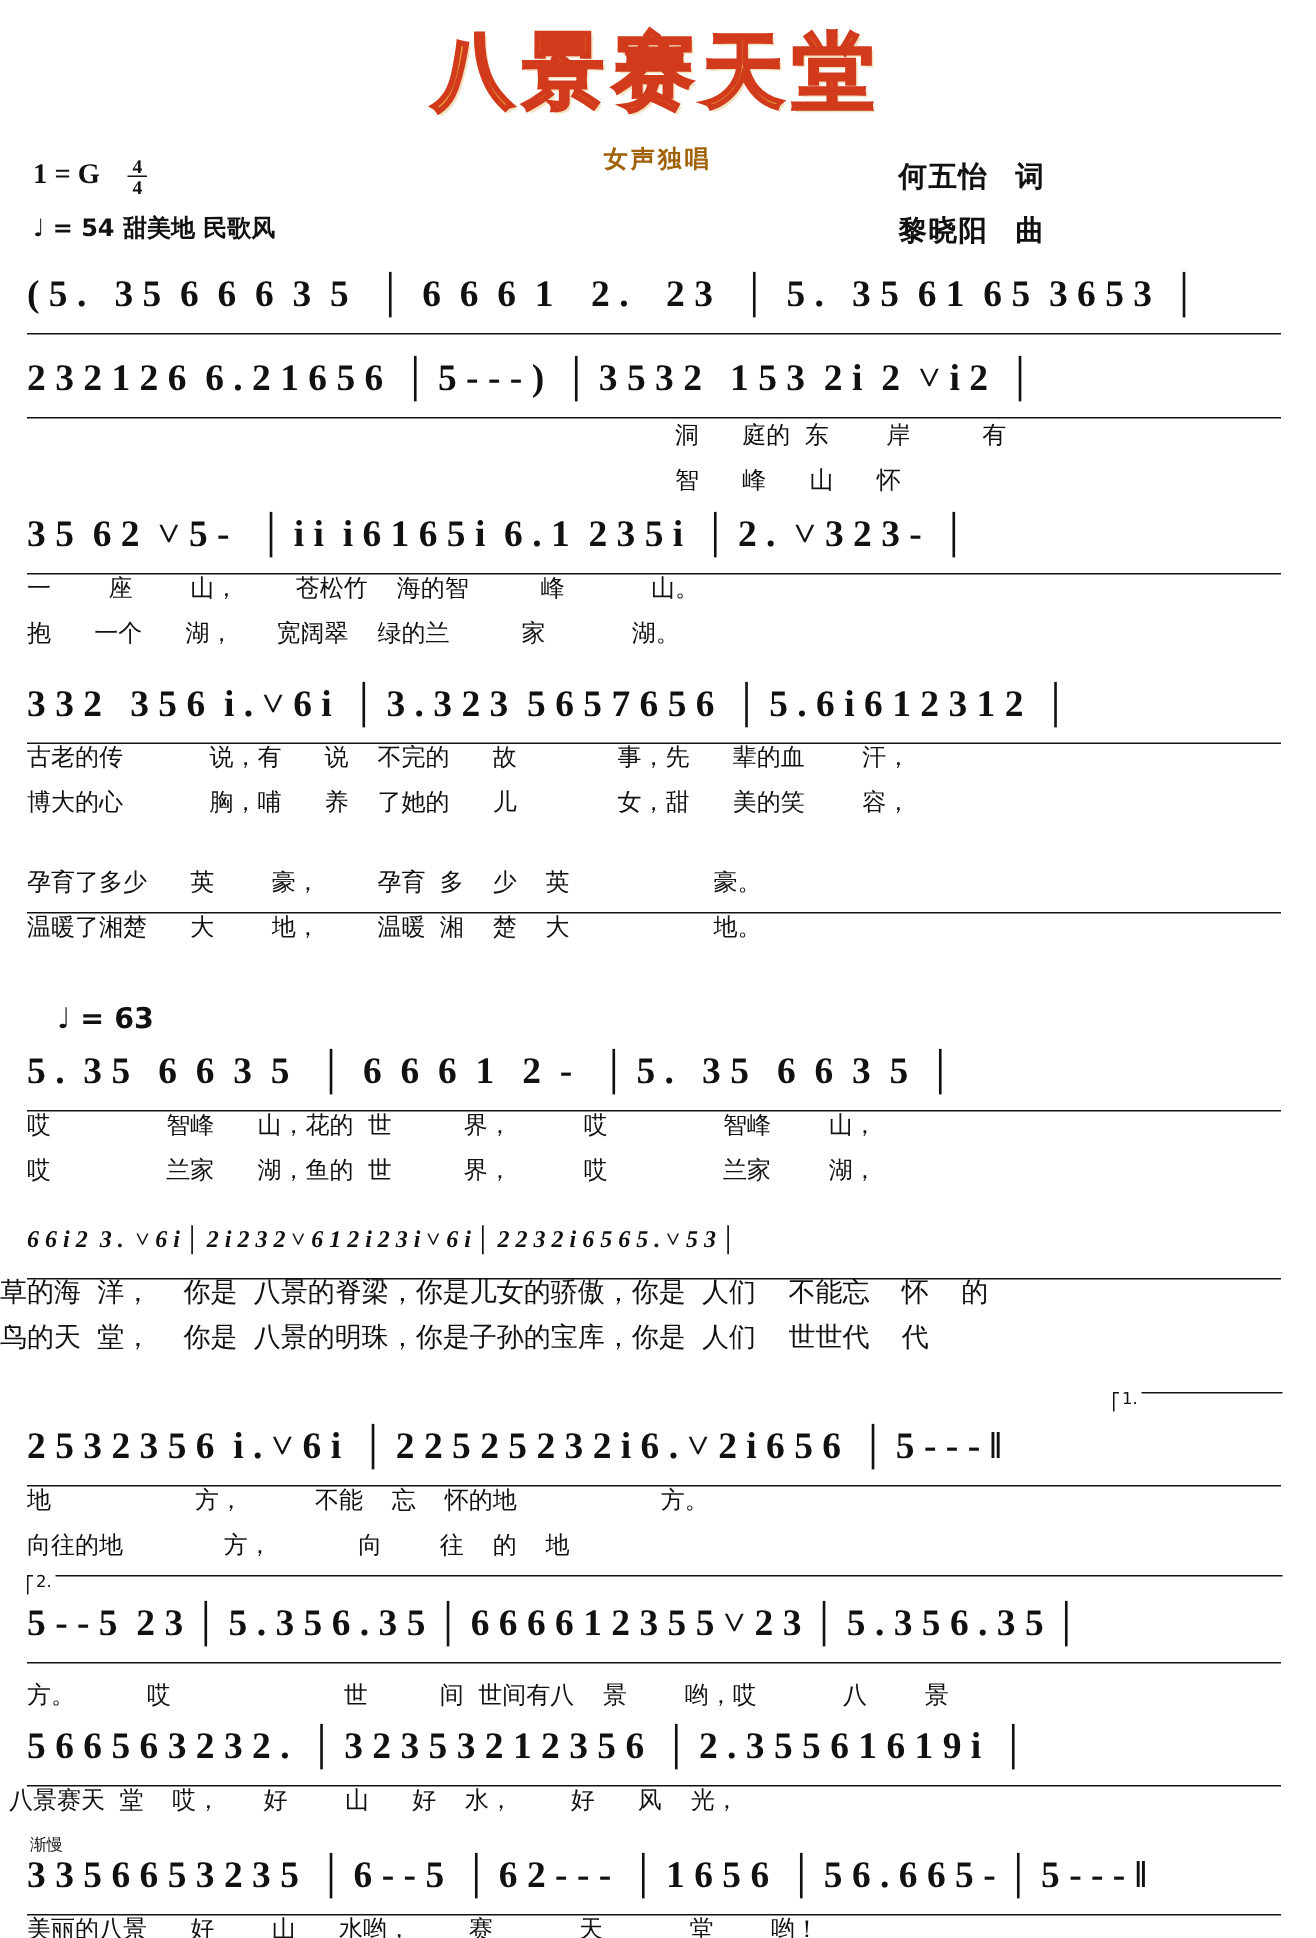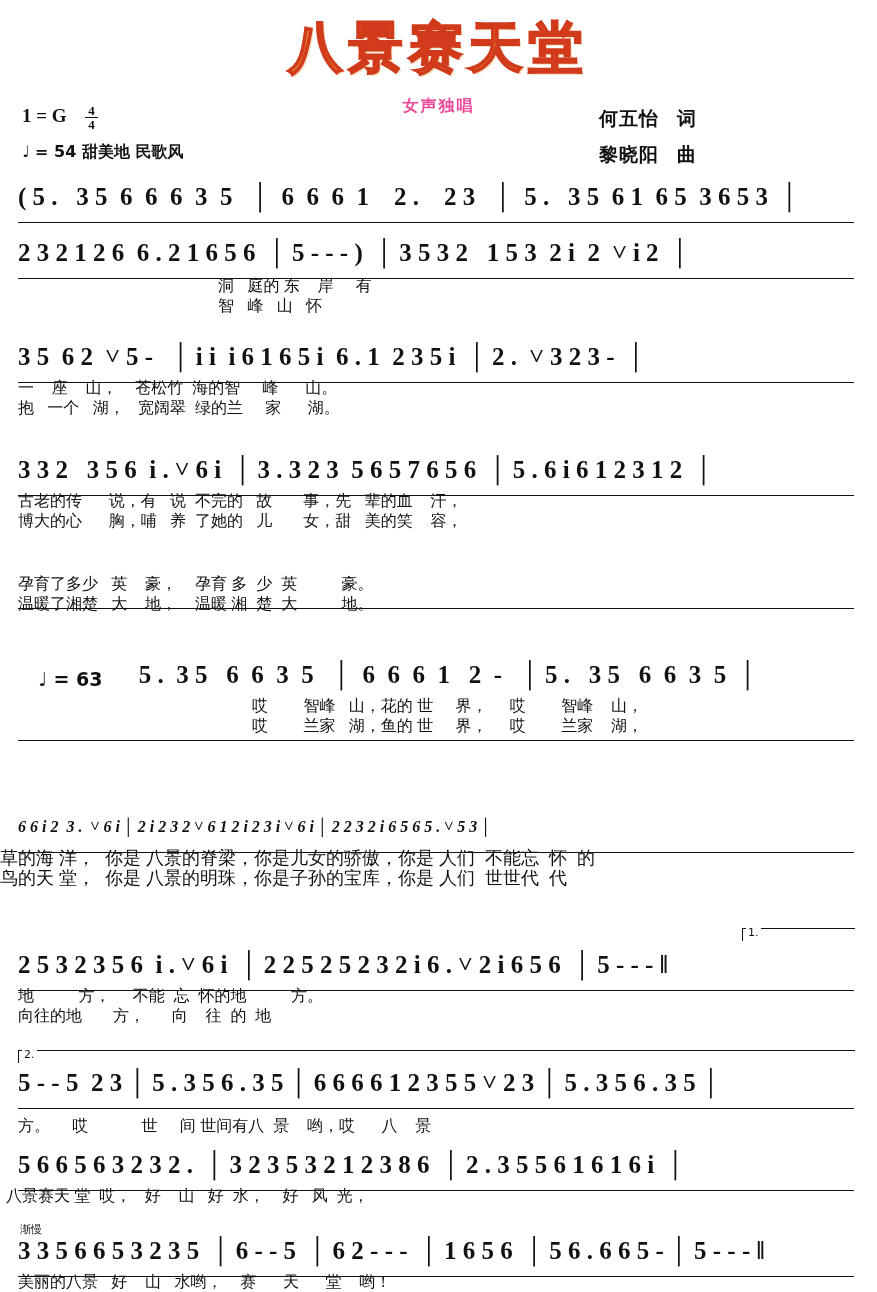--- a/index.html
+++ b/index.html
@@ -25,21 +25,21 @@
     -webkit-text-stroke:2px #d23a1c;
     text-shadow:2px 2px 0 #f3e2c0;
   }
   .subtitle{
     position:absolute;top:96px;left:0;width:877px;
     text-align:center;
     font-family:"DejaVu Sans", sans-serif;
     font-weight:bold;
     font-size:16px;
     letter-spacing:2px;
-    color:#ec4899;
+    color:#a16207;
   }
 
   
   .key-sig{
     position:absolute;left:22px;top:104px;
     font-family:"Liberation Serif", serif;
     font-size:19px;font-weight:bold;
   }
   .key-sig .frac{
     display:inline-block;vertical-align:middle;
@@ -68,24 +68,24 @@
   
   .row{position:absolute;left:0;width:877px;}
   .notes{
     font-family:"Liberation Serif", serif;
     font-size:25px;font-weight:bold;
     letter-spacing:0px;
     white-space:pre;
     line-height:30px;
   }
   .lyric{
-    font-family:Liberation Sans, sans-serif;
+    font-family:Liberation Mono, monospace;
     font-size:16px;
     white-space:pre;
-    line-height:20px;
+    line-height:30px;
   }
   .tiny{
     font-family:"DejaVu Sans", sans-serif;
     font-size:11px;
     white-space:pre;
   }
   .tempo2{
     font-family:"DejaVu Sans", sans-serif;
     font-size:19px;font-weight:bold;
     white-space:pre;
@@ -156,21 +156,21 @@
   <div class="rule" style="left:18px;top:495px;width:836px;"></div>
 
   <div class="row" style="top:568px;">
     <div class="lyric" style="margin-left:18px;margin-top:6px;">孕育了多少   英    豪，    孕育 多  少  英          豪。
 温暖了湘楚   大    地，    温暖 湘  楚  大          地。</div>
   </div>
   <div class="rule" style="left:18px;top:608px;width:836px;"></div>
 
   <div class="tempo2" style="position:absolute;left:38px;top:668px;">♩ = 63</div>
 
-  <div class="row" style="top:660px;text-align:center;">
+  <div class="row" style="top:700px;">
     <div class="notes" style="margin-left:18px;">5 .  3 5   6  6  3  5   │  6  6  6  1   2  -   │ 5 .   3 5   6  6  3  5  │</div>
     <div class="lyric" style="margin-left:18px;margin-top:6px;">哎        智峰   山，花的 世     界，     哎        智峰    山，
 哎        兰家   湖，鱼的 世     界，     哎        兰家    湖，</div>
   </div>
   <div class="rule" style="left:18px;top:740px;width:836px;"></div>
 
   <div class="row" style="top:812px;">
     <div class="notes" style="margin-left:18px;font-size:16px;font-style:italic;">6 6 i 2  3 .  ˅ 6 i │ 2 i 2 3 2 ˅ 6 1 2 i 2 3 i ˅ 6 i │ 2 2 3 2 i 6 5 6 5 . ˅ 5 3 │</div>
     <div class="lyric" style="margin-top:6px;font-size:18px;">草的海 洋，  你是 八景的脊梁，你是儿女的骄傲，你是 人们  不能忘  怀  的
 鸟的天 堂，  你是 八景的明珠，你是子孙的宝库，你是 人们  世世代  代</div>
@@ -192,21 +192,21 @@
     <span>2.</span>
   </div>
 
   <div class="row" style="top:1068px;">
     <div class="notes" style="margin-left:18px;">5 - - 5  2 3 │ 5 . 3 5 6 . 3 5 │ 6 6 6 6 1 2 3 5 5 ˅ 2 3 │ 5 . 3 5 6 . 3 5 │</div>
     <div class="lyric" style="margin-left:18px;margin-top:18px;">方。     哎            世     间 世间有八  景    哟，哎      八    景</div>
   </div>
   <div class="rule" style="left:18px;top:1108px;width:836px;"></div>
 
   <div class="row" style="top:1150px;">
-    <div class="notes" style="margin-left:18px;">5 6 6 5 6 3 2 3 2 .  │ 3 2 3 5 3 2 1 2 3 8 6  │ 2 . 3 5 5 6 1 6 1 6 i  │</div>
+    <div class="notes" style="margin-left:18px;">5 6 6 5 6 3 2 3 2 .  │ 3 2 3 5 3 2 1 2 3 5 6  │ 2 . 3 5 5 6 1 6 1 9 i  │</div>
     <div class="lyric" style="margin-left:6px;margin-top:6px;">八景赛天 堂  哎，   好    山   好  水，    好   风  光，</div>
   </div>
   <div class="rule" style="left:18px;top:1190px;width:836px;"></div>
 
   <div class="tiny" style="position:absolute;left:20px;top:1222px;">渐慢</div>
 
   <div class="row" style="top:1236px;">
     <div class="notes" style="margin-left:18px;">3 3 5 6 6 5 3 2 3 5  │ 6 - - 5  │ 6 2 - - -  │ 1 6 5 6  │ 5 6 . 6 6 5 - │ 5 - - - ‖</div>
     <div class="lyric" style="margin-left:18px;margin-top:6px;">美丽的八景   好    山   水哟，    赛      天      堂    哟！</div>
   </div>

